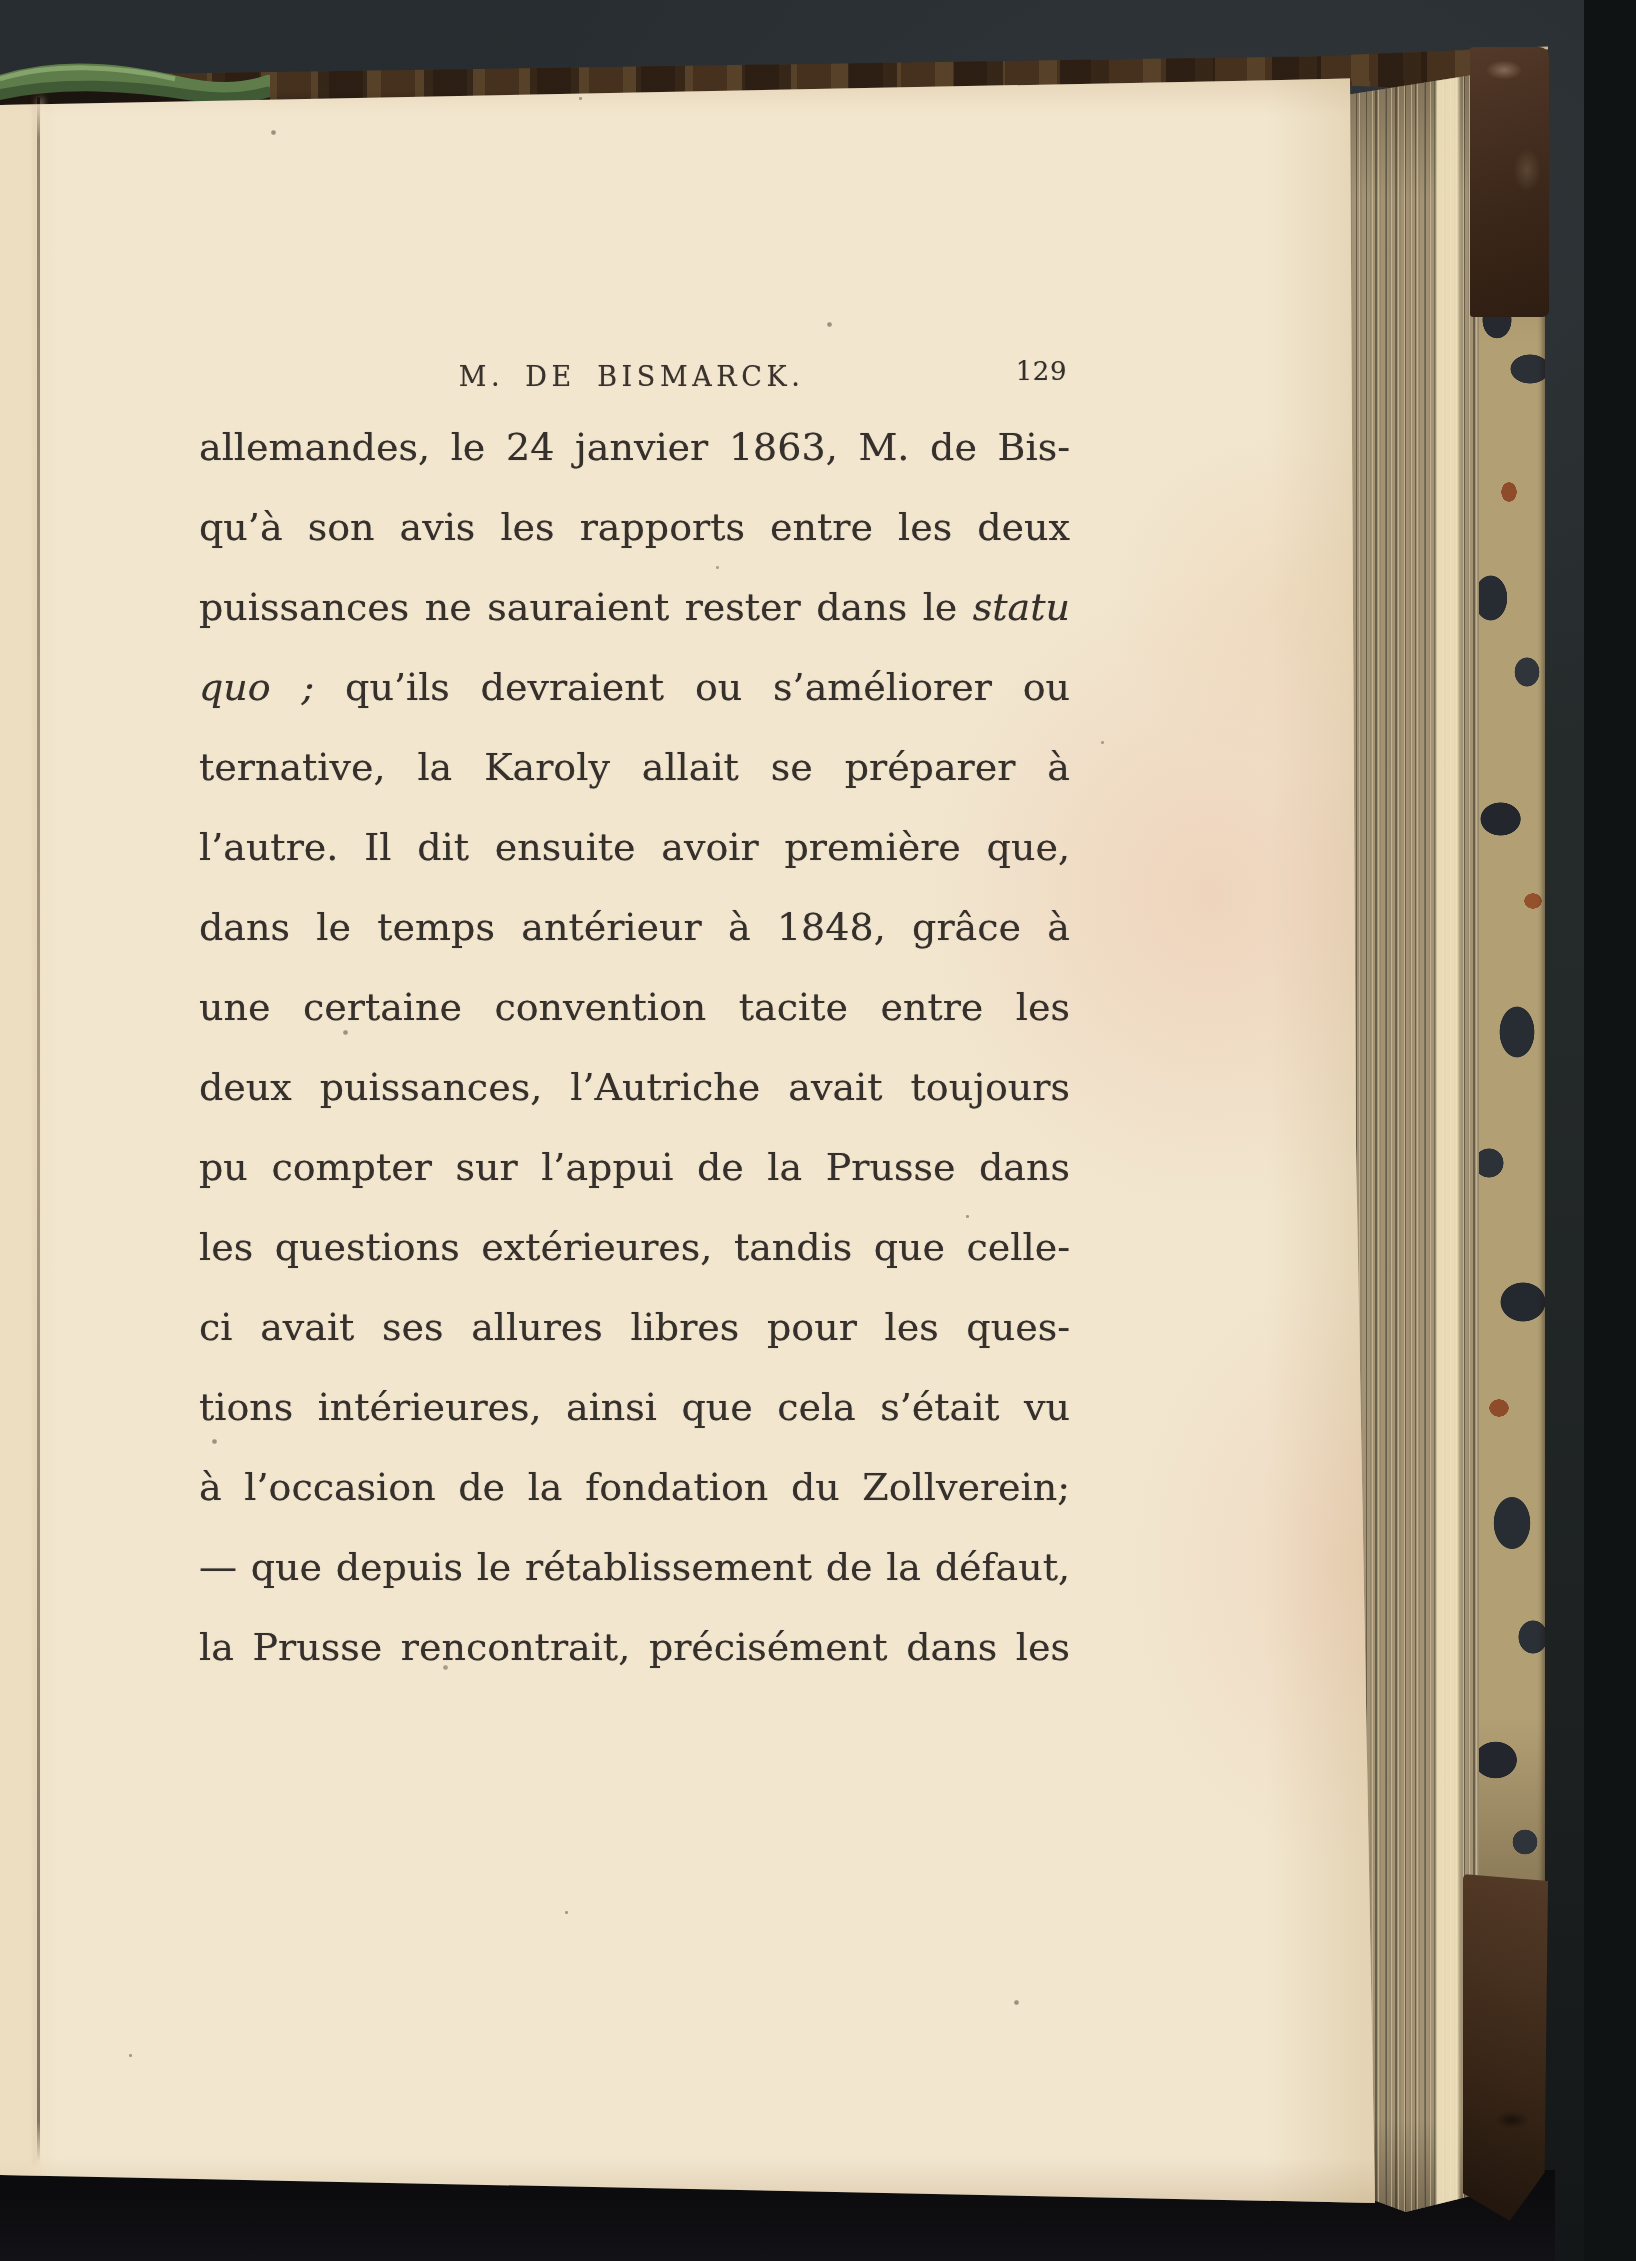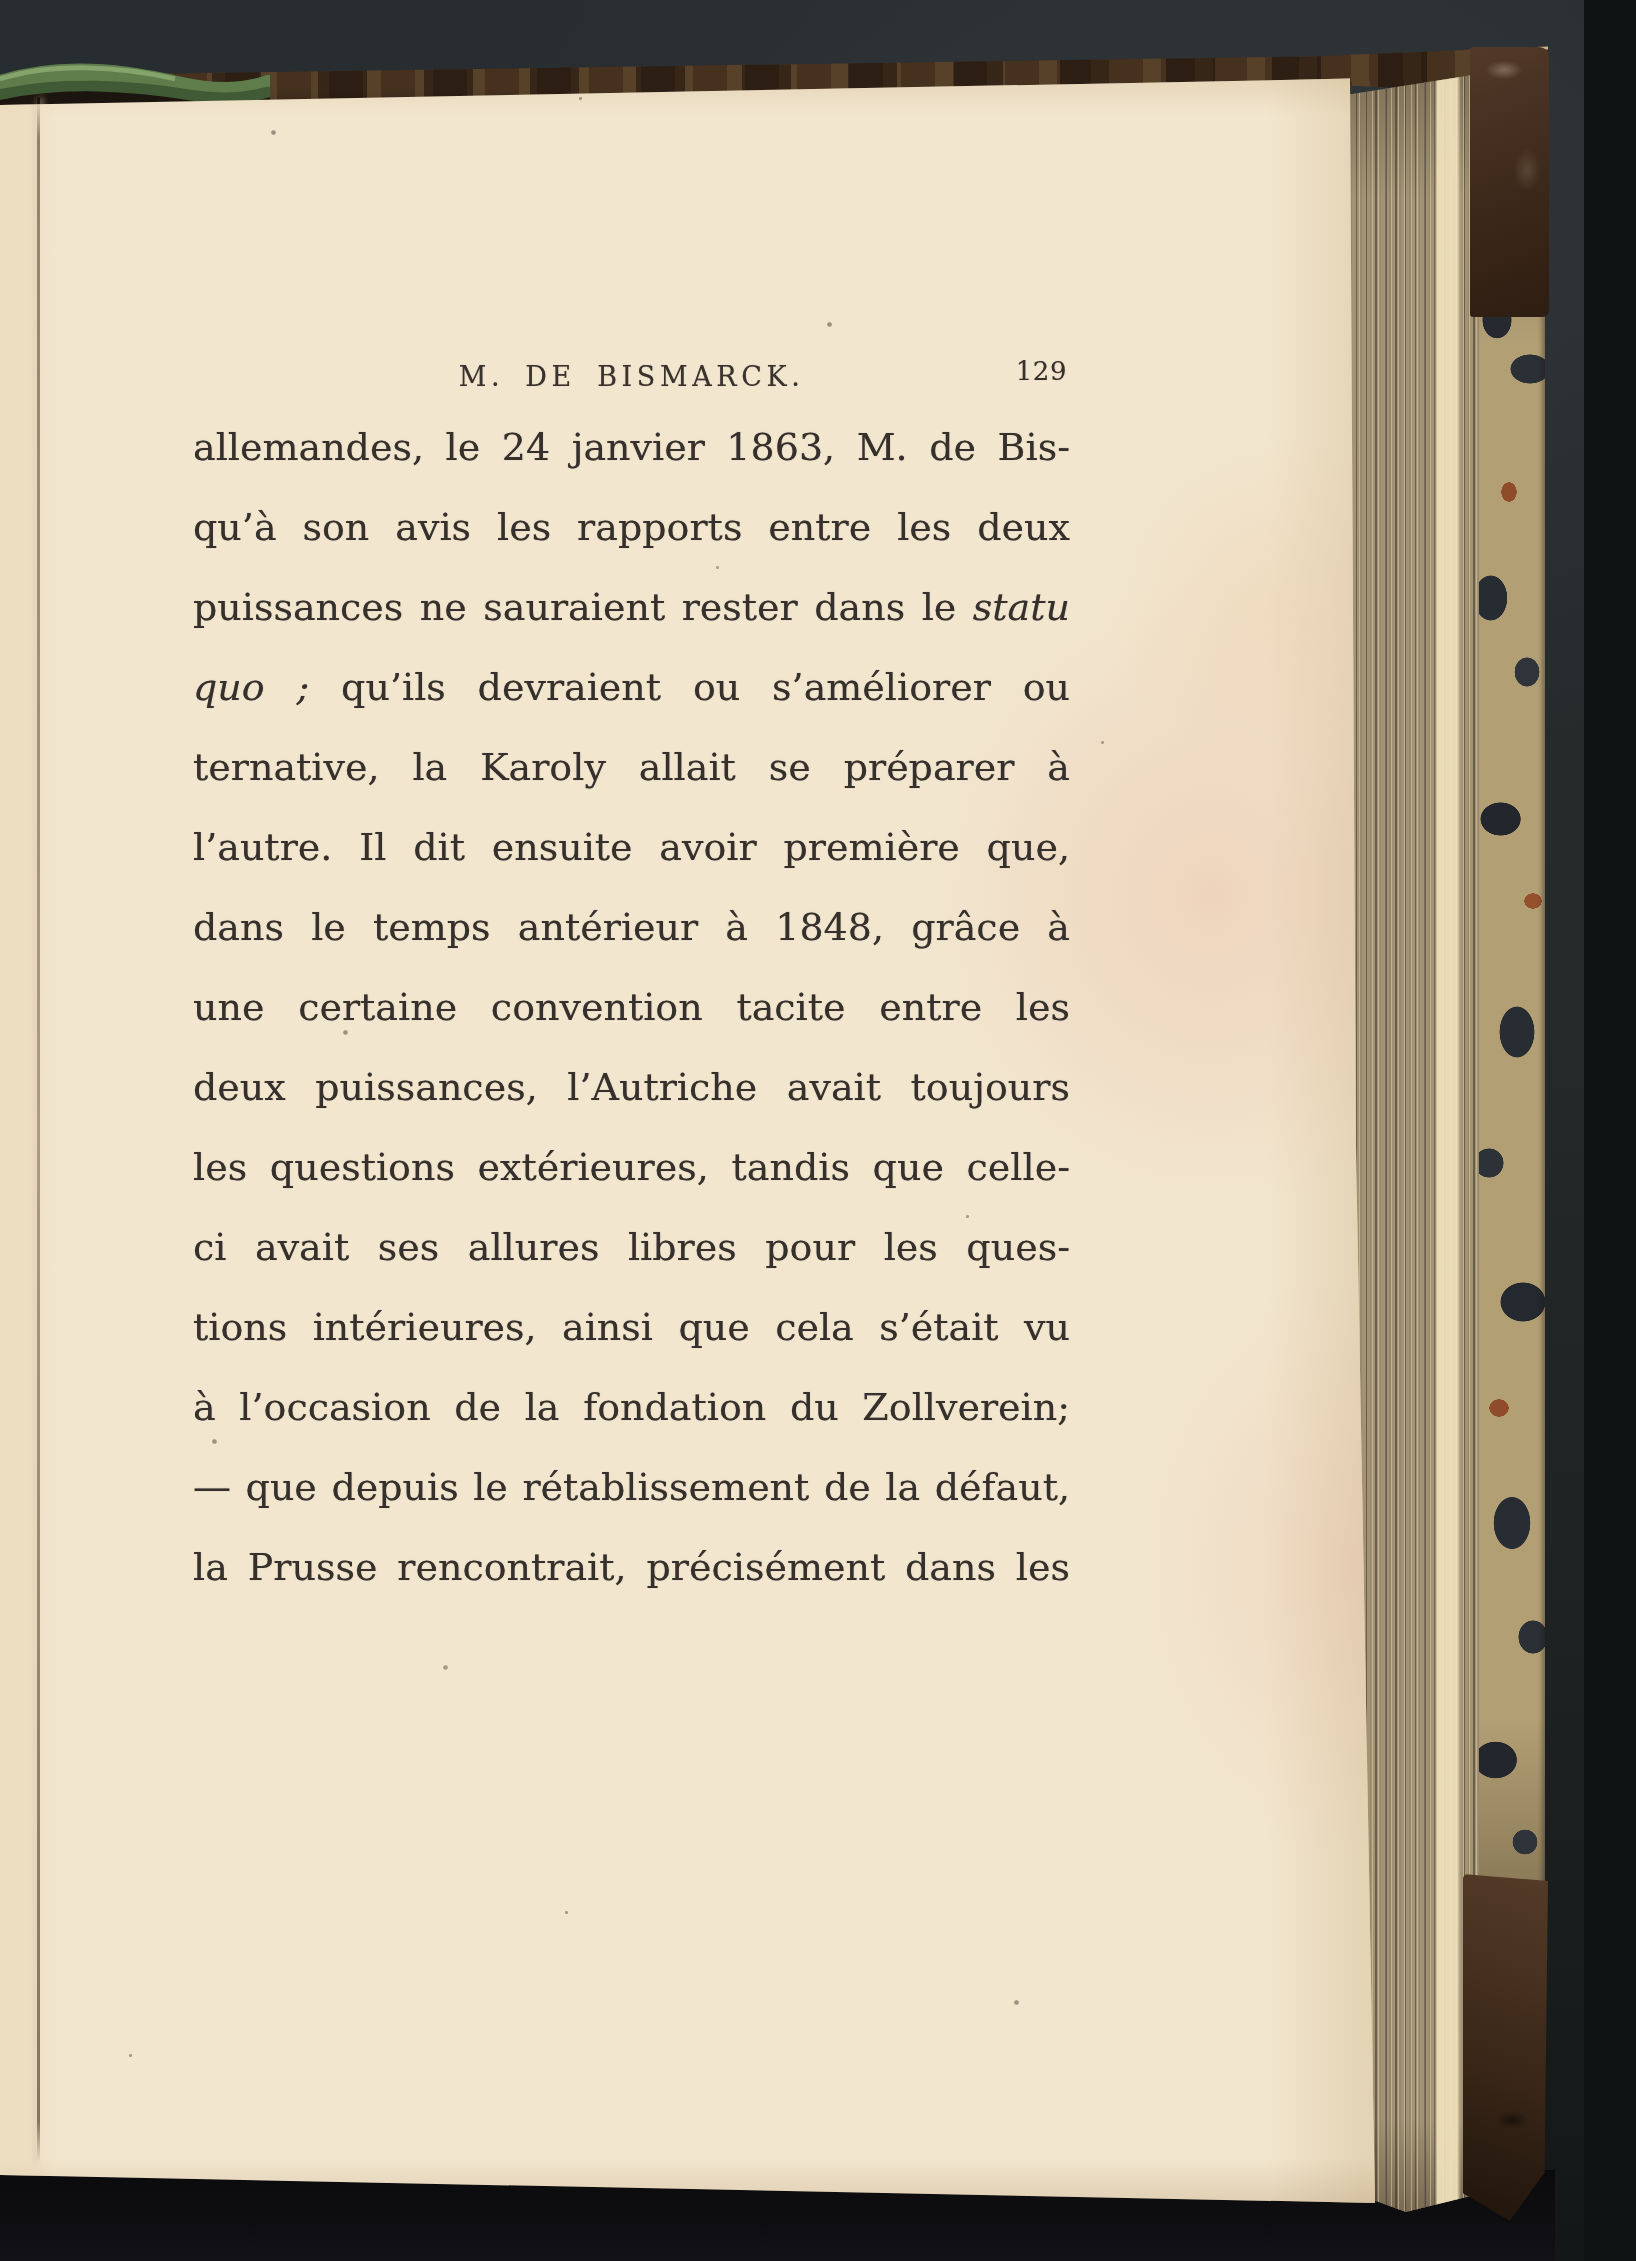--- a/index.html
+++ b/index.html
@@ -125,21 +125,21 @@
     color:#3a332d;text-shadow:0 0 0.8px rgba(50,44,38,0.45);
   }
   .rh-num{
     position:absolute;right:3px;top:-4.9px;font-size:26px;letter-spacing:0.02em;
     color:#35302b;text-shadow:0 0 0.8px rgba(50,44,38,0.45);
   }
   .body{position:absolute;top:407px;left:0;right:0;}
   .line{
     height:80px;line-height:80px;font-size:38px;word-spacing:0.8px;overflow:hidden;
     text-align:justify;text-align-last:justify;
-    color:#35302b;text-shadow:0 0 0.8px rgba(53,48,43,0.5);
+    color:#35302b;text-shadow:0 0 0.8px rgba(53,48,43,0.5);margin-left:6px;
   }
   .line .it{font-style:italic;}
 </style>
 </head>
 <body>
 
 <div class="stage">
 
   <div class="bottom-shadow"></div>
 
@@ -170,20 +170,21 @@
     <div class="body">
         <div class="line"><span>allemandes, le 24 janvier 1863, M. de Bis-</span></div>
         <div class="line"><span>qu’à son avis les rapports entre les deux</span></div>
         <div class="line"><span>puissances ne sauraient rester dans le </span><span class="it">statu</span></div>
         <div class="line"><span class="it">quo ;</span><span> qu’ils devraient ou s’améliorer ou</span></div>
         <div class="line"><span>ternative, la Karoly allait se préparer à</span></div>
         <div class="line"><span>l’autre. Il dit ensuite avoir première que,</span></div>
         <div class="line"><span>dans le temps antérieur à 1848, grâce à</span></div>
         <div class="line"><span>une certaine convention tacite entre les</span></div>
         <div class="line"><span>deux puissances, l’Autriche avait toujours</span></div>
+        <div class="line"><span>pu compter sur l’appui de la Prusse dans</span></div>
         <div class="line"><span>les questions extérieures, tandis que celle-</span></div>
         <div class="line"><span>ci avait ses allures libres pour les ques-</span></div>
         <div class="line"><span>tions intérieures, ainsi que cela s’était vu</span></div>
         <div class="line"><span>à l’occasion de la fondation du Zollverein;</span></div>
         <div class="line"><span>— que depuis le rétablissement de la défaut,</span></div>
         <div class="line"><span>la Prusse rencontrait, précisément dans les</span></div>
       </div>
   </div>
 
 </div>

